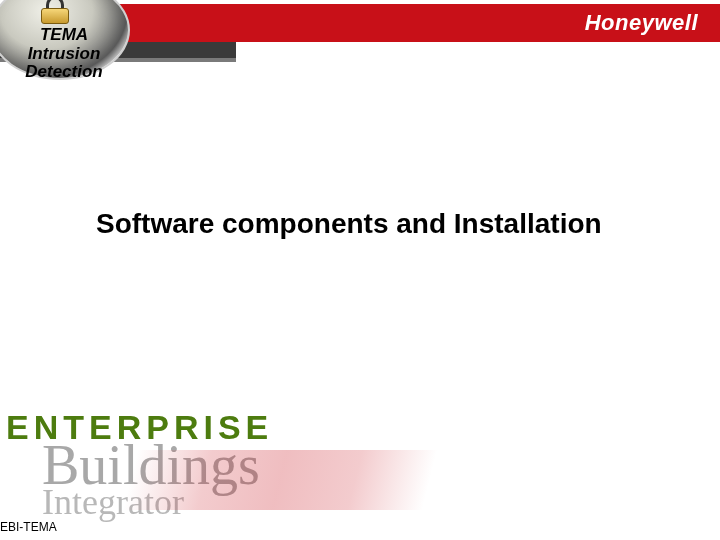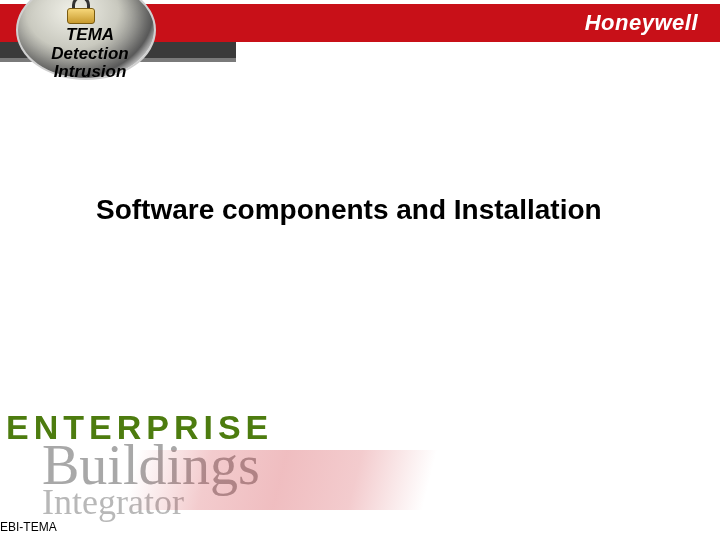--- a/index.html
+++ b/index.html
@@ -28,21 +28,21 @@
     color: #ffffff;
     font-weight: 700;
     font-size: 22px;
     font-style: italic;
     letter-spacing: 0.5px;
   }
 
   
   .emblem {
     position: absolute;
-    top: 0; left: 0; width: 160px; height: 100px; margin-left: 26px;
+    top: 0; left: 0; width: 160px; height: 100px;
   }
   .emblem .circle-bg {
     position: absolute;
     top: -20px; left: -10px;
     width: 140px; height: 100px;
     border-radius: 50%;
     background: radial-gradient(ellipse at 40% 30%, #f0f0e8 0%, #c9c9bf 40%, #6c6c6c 70%, #ffffff 78%);
     border: 2px solid #d0d0d0;
     box-shadow: inset -8px -8px 18px rgba(0,0,0,0.25);
     overflow: hidden;
@@ -77,21 +77,21 @@
     font-weight: 700;
     font-style: italic;
     font-size: 17px;
     color: #000;
     line-height: 1.1;
   }
 
   
   .main-title {
     position: absolute;
-    top: 194px; left: 96px; right: 20px;
+    top: 208px; left: 96px; right: 20px;
     font-size: 28px;
     font-weight: 700;
     color: #000;
   }
 
   
   .watermark {
     position: absolute;
     left: 0; bottom: 20px;
     width: 430px;
@@ -152,22 +152,22 @@
   <div class="brand-logo">Honeywell</div>
 
   <div class="emblem">
     <div class="circle-bg"></div>
     <div class="lock">
       <div class="shackle"></div>
       <div class="body"></div>
     </div>
     <div class="emblem-text">
       <span>TEMA</span>
+      <span>Intrusion</span>
       <span>Detection</span>
-      <span>Intrusion</span>
     </div>
   </div>
 
   <div class="main-title">Software components and Installation</div>
 
   <div class="watermark">
     <div class="wm-line1">ENTERPRISE</div>
     <div class="wm-accent"></div>
     <div class="wm-line2">Buildings</div>
     <div class="wm-line3">Integrator</div>

